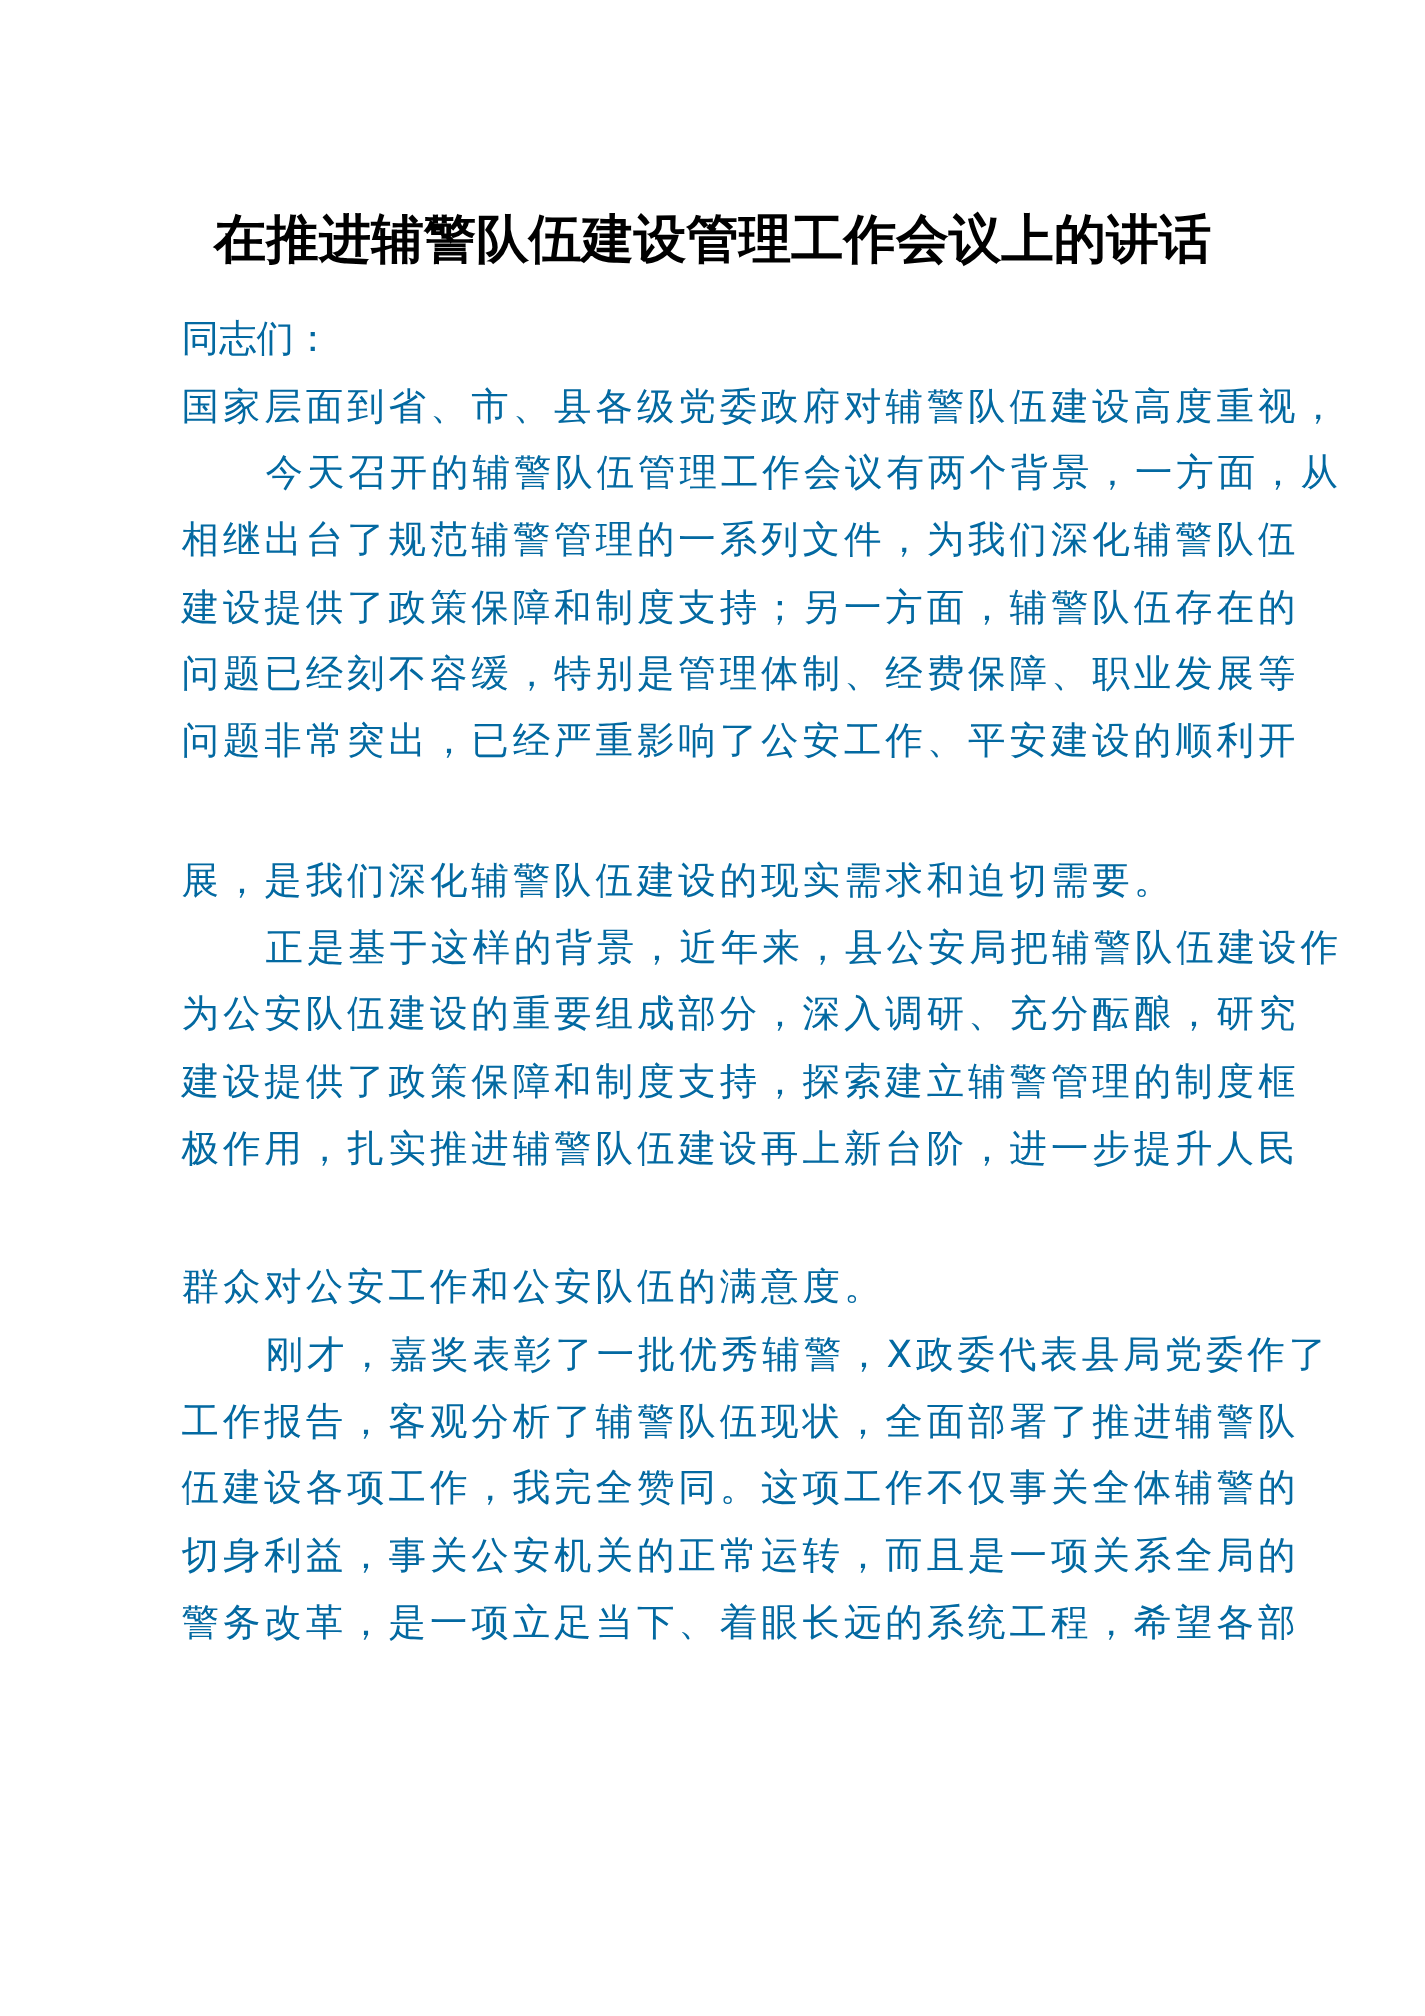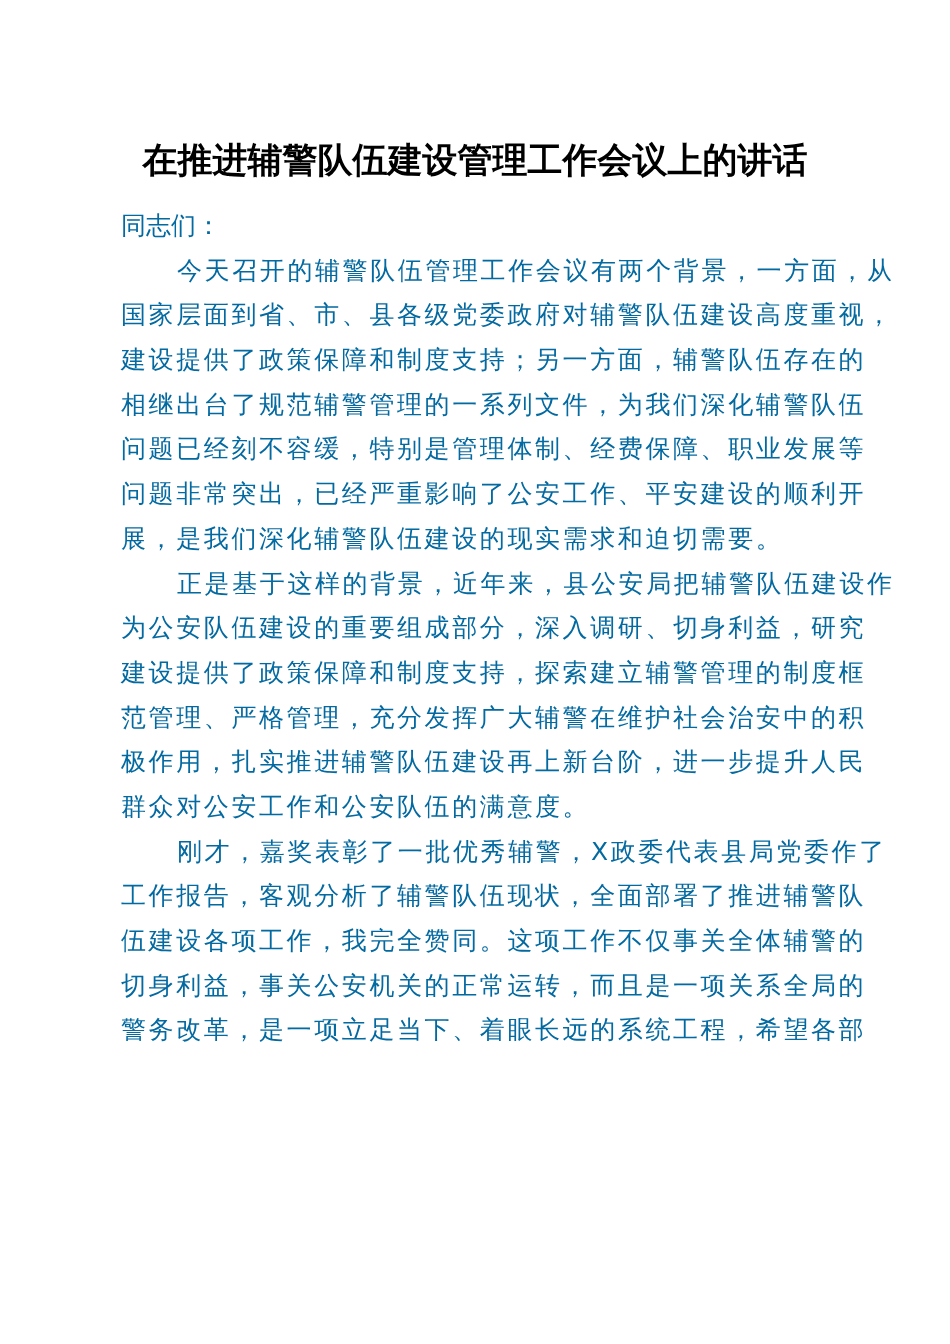--- a/index.html
+++ b/index.html
@@ -57,52 +57,52 @@
       letter-spacing: 2.6px;
       text-align: justify;
       text-align-last: justify;
     }
     .line.indent {
       padding-left: 56px;
       box-sizing: border-box;
     }
     .line.last {
       text-align-last: left;
+      margin-top: 48px;
     }
     .line.overhang {
       width: 712px;
     }
     .para {
       margin: 0;
     }
   </style>
 </head>
 <body>
 
 <div class="page">
   <h1 class="title">在推进辅警队伍建设管理工作会议上的讲话</h1>
 
   <div class="body-text">
     <p class="salutation">同志们：</p>
 
     <div class="para">
+      <span class="line overhang">国家层面到省、市、县各级党委政府对辅警队伍建设高度重视，</span>
       <span class="line indent">今天召开的辅警队伍管理工作会议有两个背景，一方面，从</span>
-      <span class="line overhang">国家层面到省、市、县各级党委政府对辅警队伍建设高度重视，</span>
+      <span class="line">相继出台了规范辅警管理的一系列文件，为我们深化辅警队伍</span>
       <span class="line">建设提供了政策保障和制度支持；另一方面，辅警队伍存在的</span>
-      <span class="line">相继出台了规范辅警管理的一系列文件，为我们深化辅警队伍</span>
       <span class="line">问题已经刻不容缓，特别是管理体制、经费保障、职业发展等</span>
       <span class="line">问题非常突出，已经严重影响了公安工作、平安建设的顺利开</span>
       <span class="line last">展，是我们深化辅警队伍建设的现实需求和迫切需要。</span>
     </div>
 
     <div class="para">
       <span class="line indent">正是基于这样的背景，近年来，县公安局把辅警队伍建设作</span>
-      <span class="line">为公安队伍建设的重要组成部分，深入调研、切身利益，研究</span>
+      <span class="line">为公安队伍建设的重要组成部分，深入调研、充分酝酿，研究</span>
       <span class="line">建设提供了政策保障和制度支持，探索建立辅警管理的制度框</span>
-      <span class="line">范管理、严格管理，充分发挥广大辅警在维护社会治安中的积</span>
       <span class="line">极作用，扎实推进辅警队伍建设再上新台阶，进一步提升人民</span>
       <span class="line last">群众对公安工作和公安队伍的满意度。</span>
     </div>
 
     <div class="para">
       <span class="line indent">刚才，嘉奖表彰了一批优秀辅警，X政委代表县局党委作了</span>
       <span class="line">工作报告，客观分析了辅警队伍现状，全面部署了推进辅警队</span>
       <span class="line">伍建设各项工作，我完全赞同。这项工作不仅事关全体辅警的</span>
       <span class="line">切身利益，事关公安机关的正常运转，而且是一项关系全局的</span>
       <span class="line">警务改革，是一项立足当下、着眼长远的系统工程，希望各部</span>

